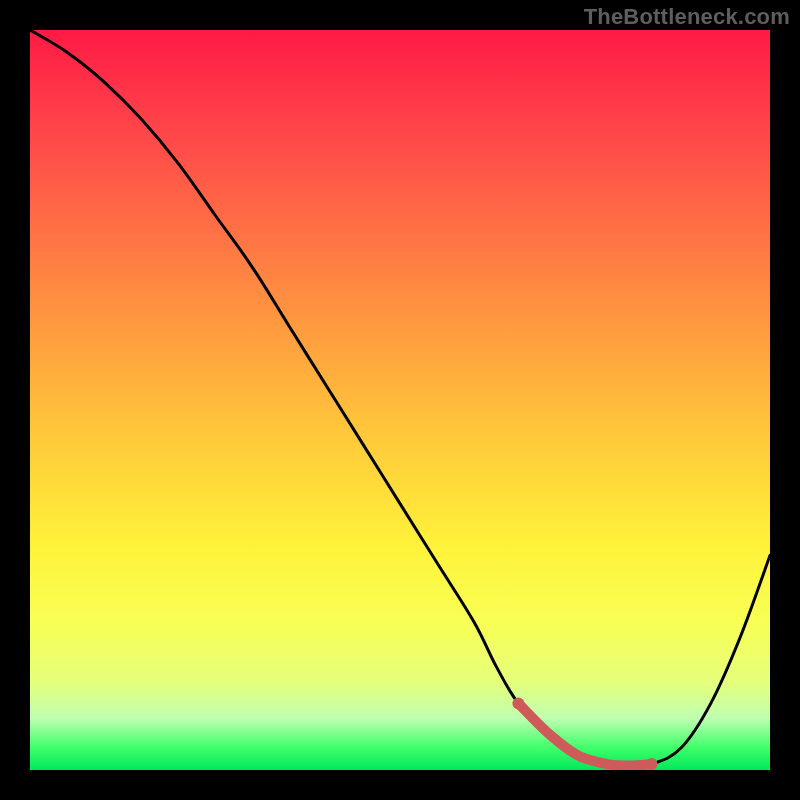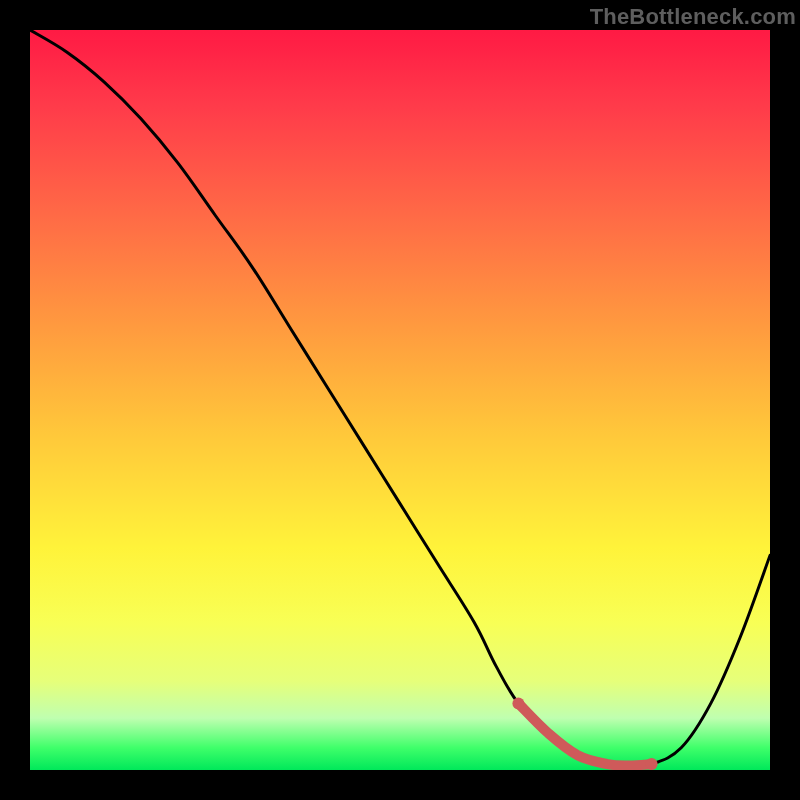--- a/index.html
+++ b/index.html
@@ -13,21 +13,21 @@
   }
   .frame {
     position: relative;
     width: 800px;
     height: 800px;
     background: #000;
   }
   .watermark {
     position: absolute;
     top: 4px;
-    right: 4px;
+    right: 10px;
     color: #5e5e5e;
     font-size: 22px;
     font-weight: 600;
     letter-spacing: 0.2px;
     z-index: 10;
   }
   .plot-area {
     position: absolute;
     left: 30px;
     top: 30px;

